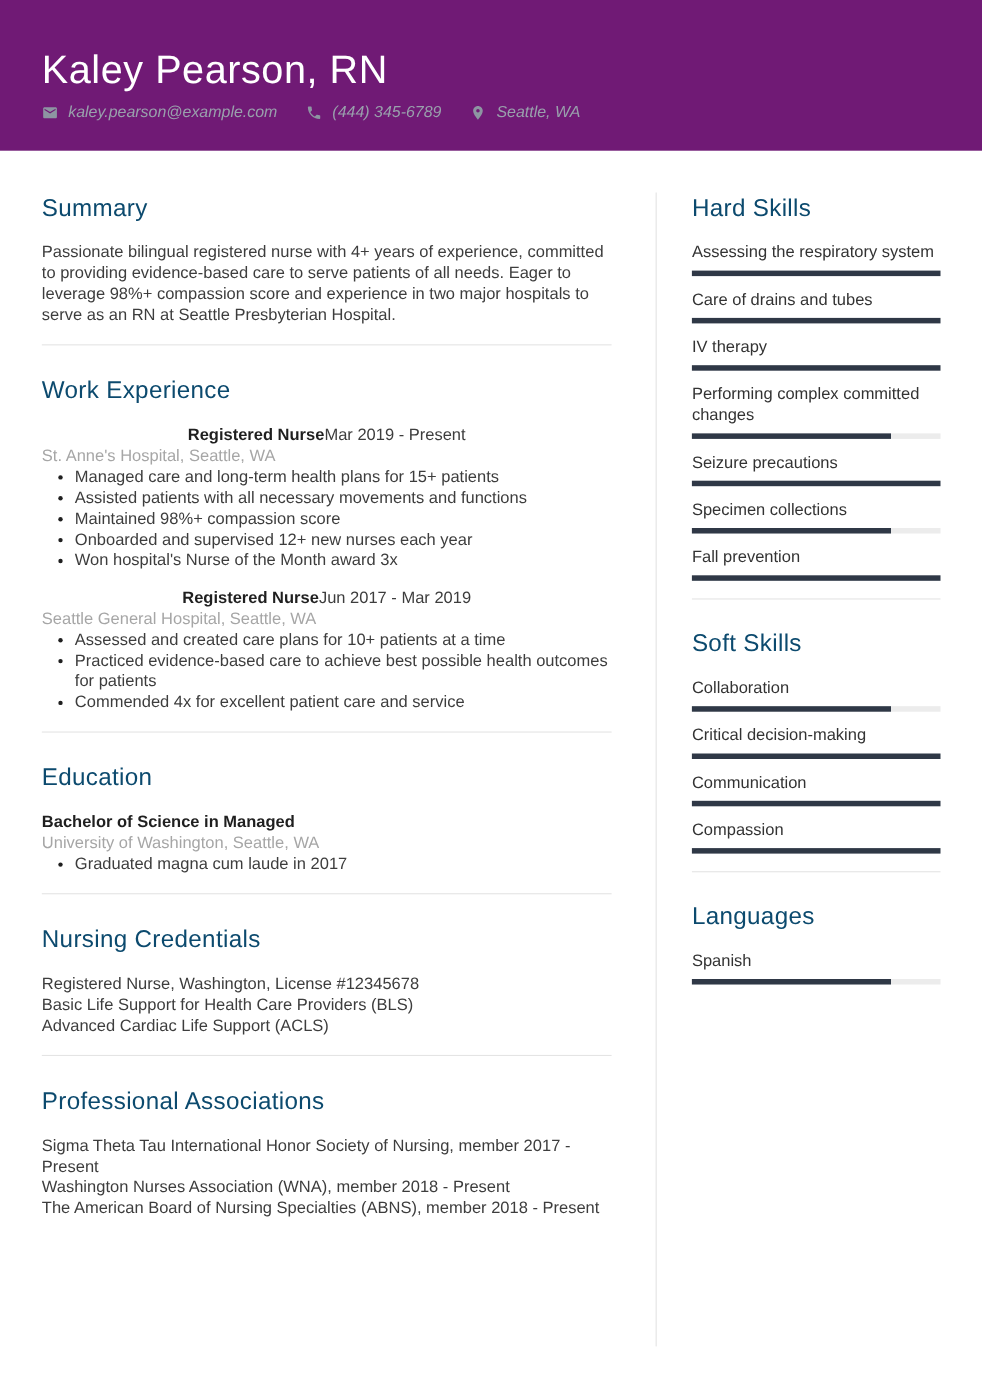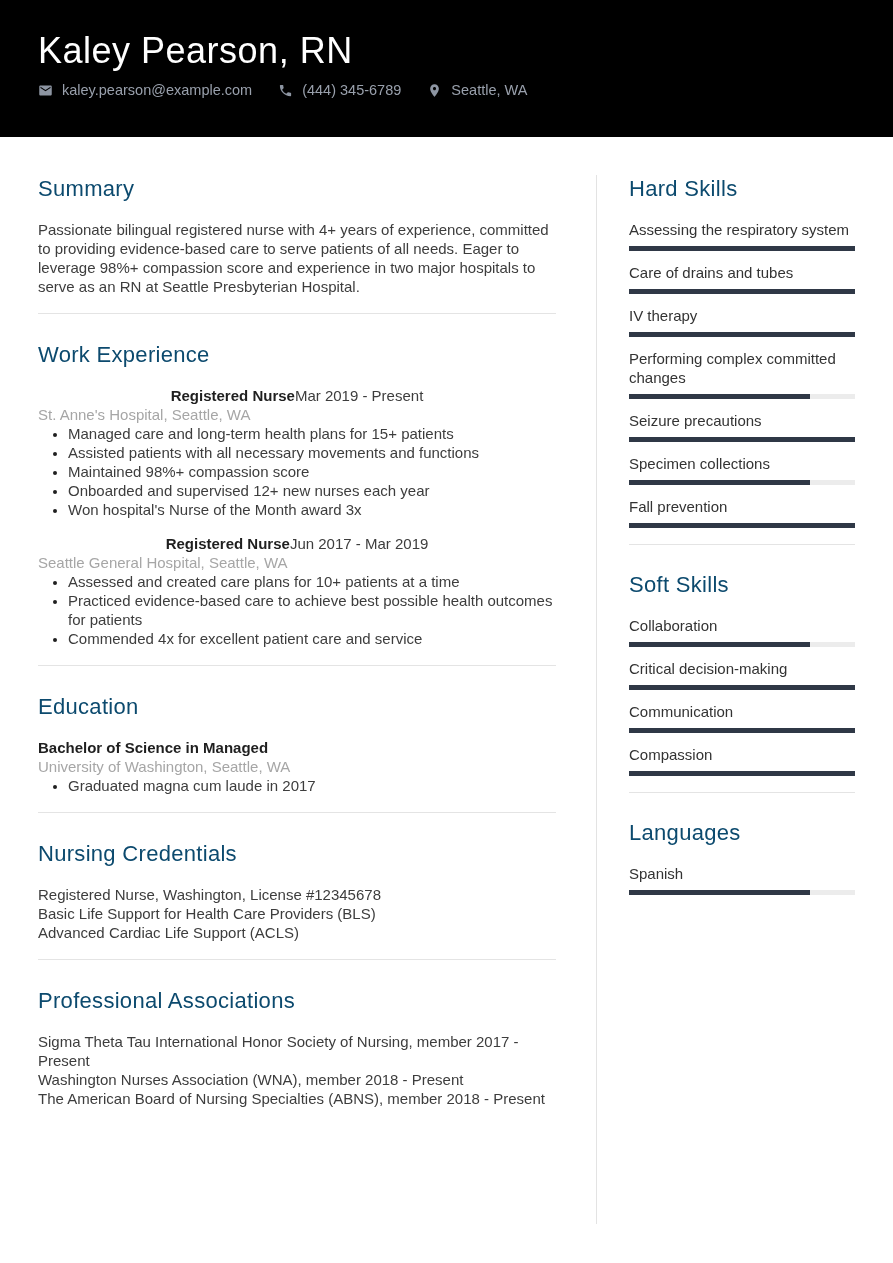--- a/index.html
+++ b/index.html
@@ -10,41 +10,41 @@
     width: 893px;
     height: 1263px;
     background: #ffffff;
     position: relative;
     overflow: hidden;
   }
 
   
   .header {
     height: 137px;
-    background: #000000;
+    background: #701a75;
     color: #ffffff;
-    padding: 0 38px;
+    padding: 12px 38px;
   }
   .name {
     font-size: 36px;
     font-weight: 400;
     letter-spacing: 0.5px;
     color: #ffffff;
     padding-top: 30px;
     line-height: 42px;
     white-space: nowrap;
   }
   .contact-row {
     display: flex;
     align-items: center;
     margin-top: 10px;
     color: #99a0ac;
     font-size: 14.5px;
   }
-  .contact-item { display: flex; align-items: center; margin-right: 26px; }
+  .contact-item { display: flex; align-items: center; margin-right: 26px; font-style: italic; }
   .contact-item .cicon { width: 15px; height: 15px; margin-right: 9px; flex: 0 0 auto; }
   .contact-item .cicon svg { display: block; width: 15px; height: 15px; fill: #8d95a2; }
 
   
   .content {
     display: flex;
     padding: 38px 38px 0 38px;
     align-items: flex-start;
   }
   .main-col { width: 518px; flex: 0 0 518px; }

